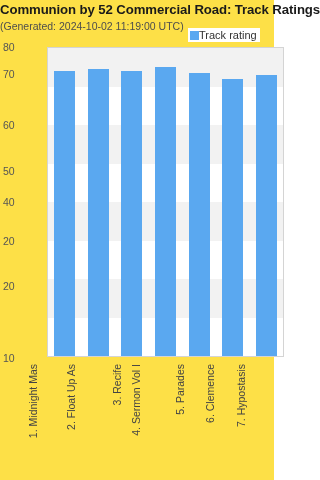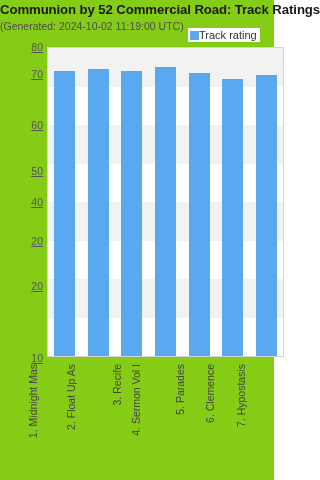--- a/index.html
+++ b/index.html
@@ -3,21 +3,21 @@
 <meta charset="utf-8">
 <style>
   * { box-sizing: border-box; }
   html, body {
     margin: 0; padding: 0;
     width: 320px; height: 480px;
     background: #ffffff;
     font-family: "Liberation Sans", sans-serif;
     overflow: hidden;
   }
-  #page { position: relative; width: 274px; height: 480px; background: #84cc16; }
+  #page { position: relative; width: 274px; height: 480px; background: #fde047; }
 
   
   #chart-title {
     position: absolute;
     left: 0; top: 2px;
     width: 340px;
     font-size: 13.2px;
     font-weight: bold;
     color: #1a1a1a;
     white-space: nowrap;
@@ -65,26 +65,24 @@
     position: absolute;
     left: 0; width: 100%;
     background: #f2f2f2;
   }
 
   
   .ytick {
     position: absolute;
     right: 0;
     width: 40px;
-    text-align: right;
     font-size: 10.5px;
     color: #555555;
     transform: translateY(-50%);
     white-space: nowrap;
-    text-decoration: underline;
   }
   #y-axis { position: absolute; left: 0px; top: 47px; width: 43px; height: 310px; }
 
   
   #bars {
     position: absolute;
     left: 0; top: 0; right: 0; bottom: 0;
     display: flex;
     align-items: flex-end;
     justify-content: space-around;

